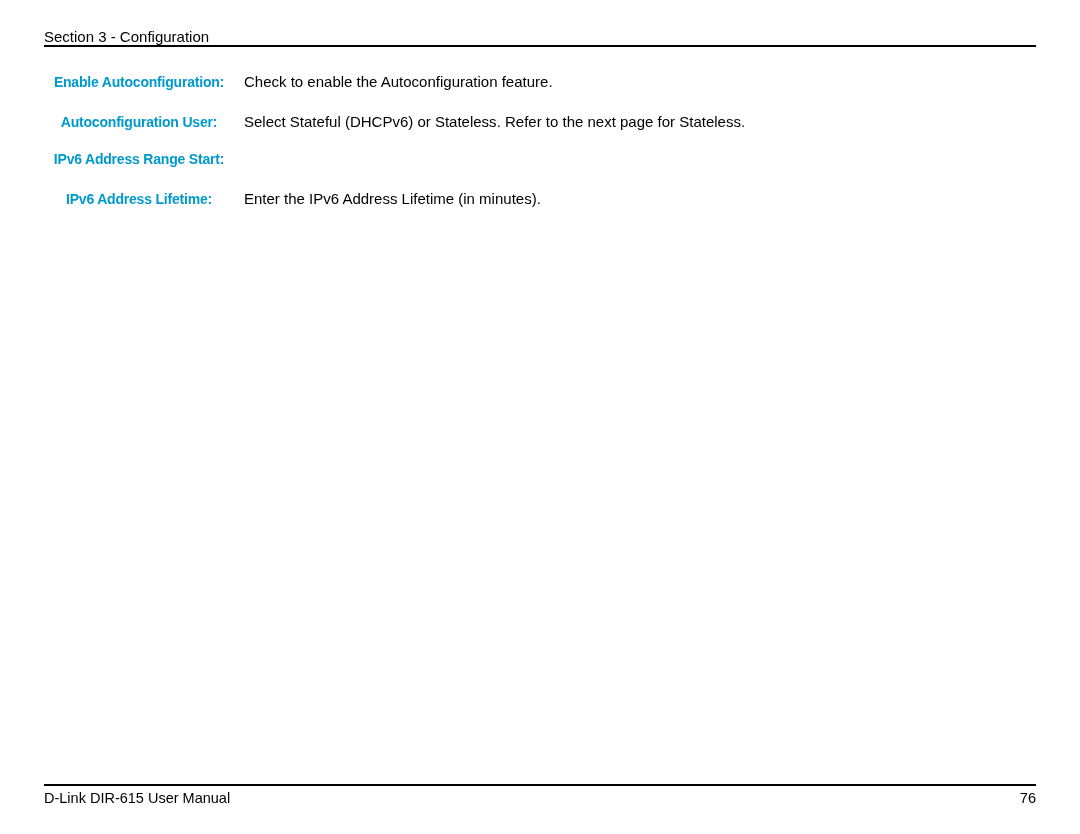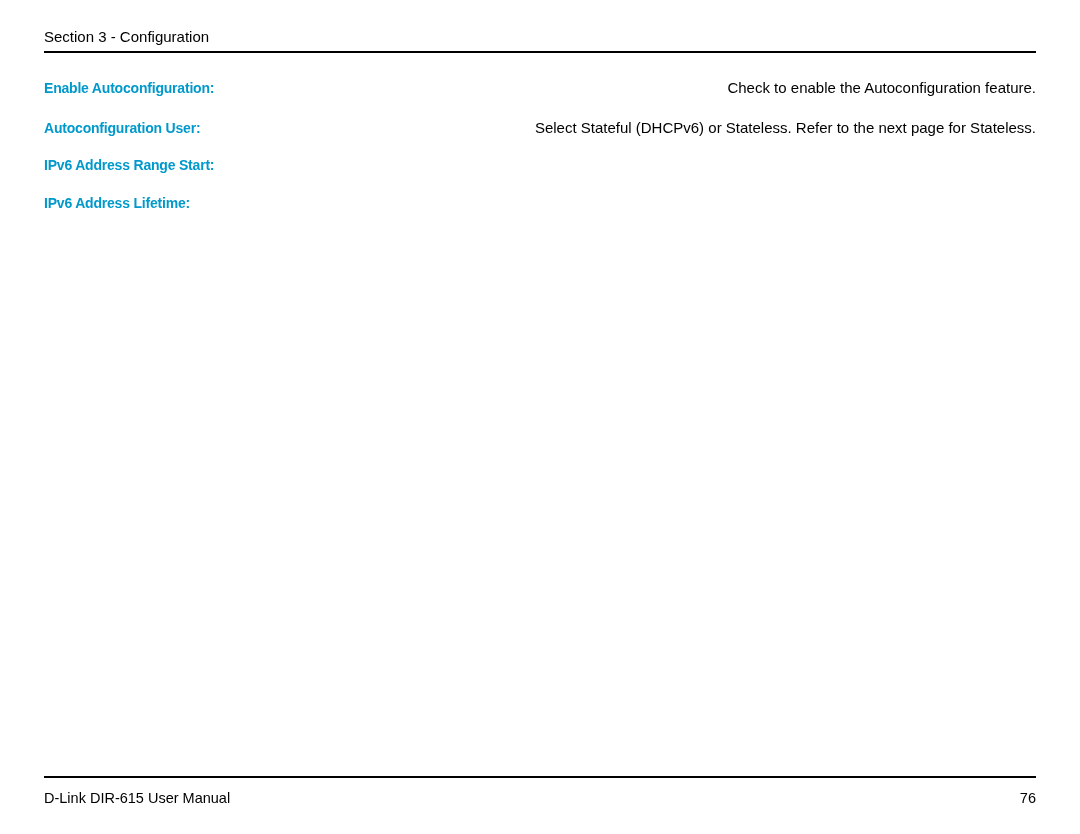--- a/index.html
+++ b/index.html
@@ -7,57 +7,56 @@
       width: 1080px;
       height: 834px;
       background: #ffffff;
       font-family: Arial, Helvetica, sans-serif;
       position: relative;
       padding: 28px 44px 28px 44px;
     }
     .header {
       font-size: 15px;
       color: #000;
-      padding-bottom: 6px;
+      padding-bottom: 0;
       border-bottom: 2px solid #000;
       margin-bottom: 20px;
     }
     .content {
       padding-top: 4px;
     }
     .row {
       display: flex;
       align-items: baseline;
       margin-bottom: 18px;
       line-height: 1.4;
     }
     .label {
       width: 200px;
-      text-align: left;
+      text-align: center;
       padding-right: 10px;
       color: #0099cc;
       font-weight: bold;
       font-size: 14px;
       font-family: Arial, Helvetica, sans-serif;
       letter-spacing: -0.2px;
     }
     .desc {
       flex: 1;
       font-size: 15px;
       color: #000;
-      text-align: right;
     }
     .desc b { font-weight: normal; }
     .footer {
       position: absolute;
       bottom: 28px;
       left: 44px;
       right: 44px;
       border-top: 2px solid #000;
-      padding-top: 12px;
+      padding-top: 4px;
       display: flex;
       justify-content: space-between;
       font-size: 14.5px;
       color: #000;
     }
   </style>
 </head>
 <body>
 
 <div class="header">
@@ -76,20 +75,21 @@
     <div class="desc"><span>Select </span><b>Stateful (DHCPv6)</b><span> or </span><b>Stateless</b><span>. Refer to the next page for Stateless.</span></div>
   </div>
 
   <div class="row">
     <div class="label">IPv6 Address Range Start:</div>
   </div>
 
 
   <div class="row">
     <div class="label">IPv6 Address Lifetime:</div>
+    <div class="desc"><span>Enter the IPv6 Address Lifetime (in minutes).</span><b></b><span></span><b></b><span></span></div>
   </div>
 
 </div>
 
 <div class="footer">
   <span>D-Link DIR-615 User Manual</span>
   <span>76</span>
 </div>
 
 </body></html>

